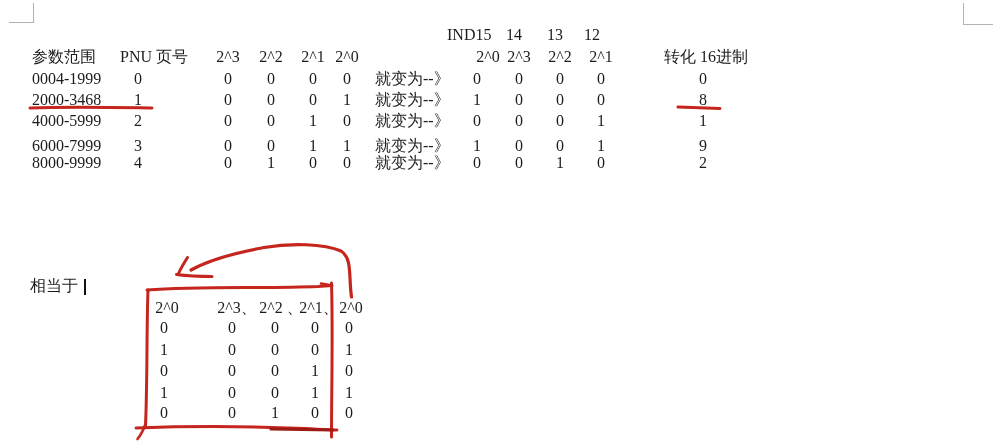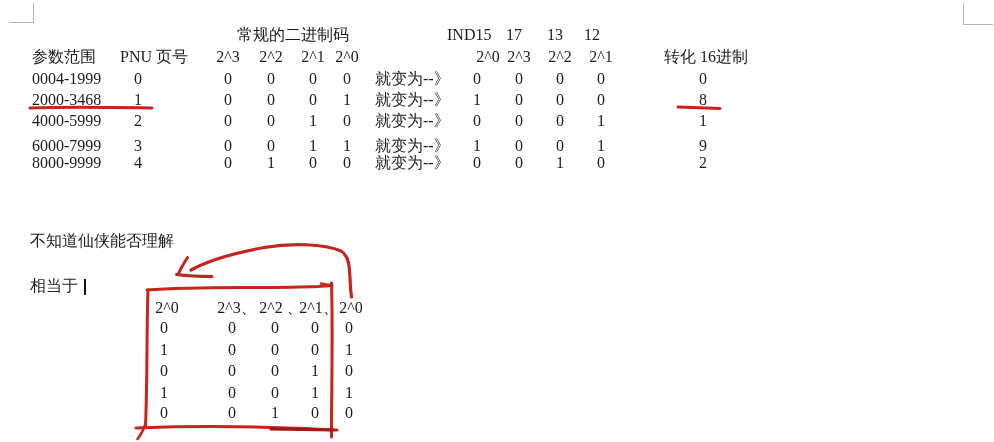--- a/index.html
+++ b/index.html
@@ -38,23 +38,22 @@
   .ink{position:absolute;left:0;top:0;pointer-events:none;}
 </style>
 </head>
 <body>
 
 <div class="page">
 
   <div class="corner tl"></div>
   <div class="corner tr"></div>
 
-  <span class="pos hr1 x-group">常规的二进制码</span>
   <span class="pos hr1 x-ind15">IND15</span>
-  <span class="pos hr1 x-h14 ctr">17</span>
+  <span class="pos hr1 x-h14 ctr">14</span>
   <span class="pos hr1 x-h13 ctr">13</span>
   <span class="pos hr1 x-h12 ctr">12</span>
 
   <span class="pos hr2 x-range">参数范围</span>
   <span class="pos hr2 x-pnuh">PNU 页号</span>
   <span class="pos hr2 x-b3 ctr">2^3</span>
   <span class="pos hr2 x-b2 ctr">2^2</span>
   <span class="pos hr2 x-b1 ctr">2^1</span>
   <span class="pos hr2 x-b0 ctr">2^0</span>
   <span class="pos hr2 x-i0h ctr">2^0</span>
@@ -121,21 +120,20 @@
   <span class="pos r4 x-b2 ctr">1</span>
   <span class="pos r4 x-b1 ctr">0</span>
   <span class="pos r4 x-b0 ctr">0</span>
   <span class="pos r4 x-becomes">就变为--》</span>
   <span class="pos r4 x-i0 ctr">0</span>
   <span class="pos r4 x-i3 ctr">0</span>
   <span class="pos r4 x-i2 ctr">1</span>
   <span class="pos r4 x-i1 ctr">0</span>
   <span class="pos r4 x-hex ctr">2</span>
 
-  <span class="pos note1">不知道仙侠能否理解</span>
   <span class="pos note2">相当于</span>
   <div class="caret"></div>
 
   <span class="pos bh bx-h1 ctr">2^0</span>
   <span class="pos bh bx-h2 ctr">2^3、</span>
   <span class="pos bh bx-h3 ctr">2^2 、</span>
   <span class="pos bh bx-h4 ctr">2^1、</span>
   <span class="pos bh bx-h5 ctr">2^0</span>
 
   <span class="pos br0 bx-c1 ctr">0</span>

